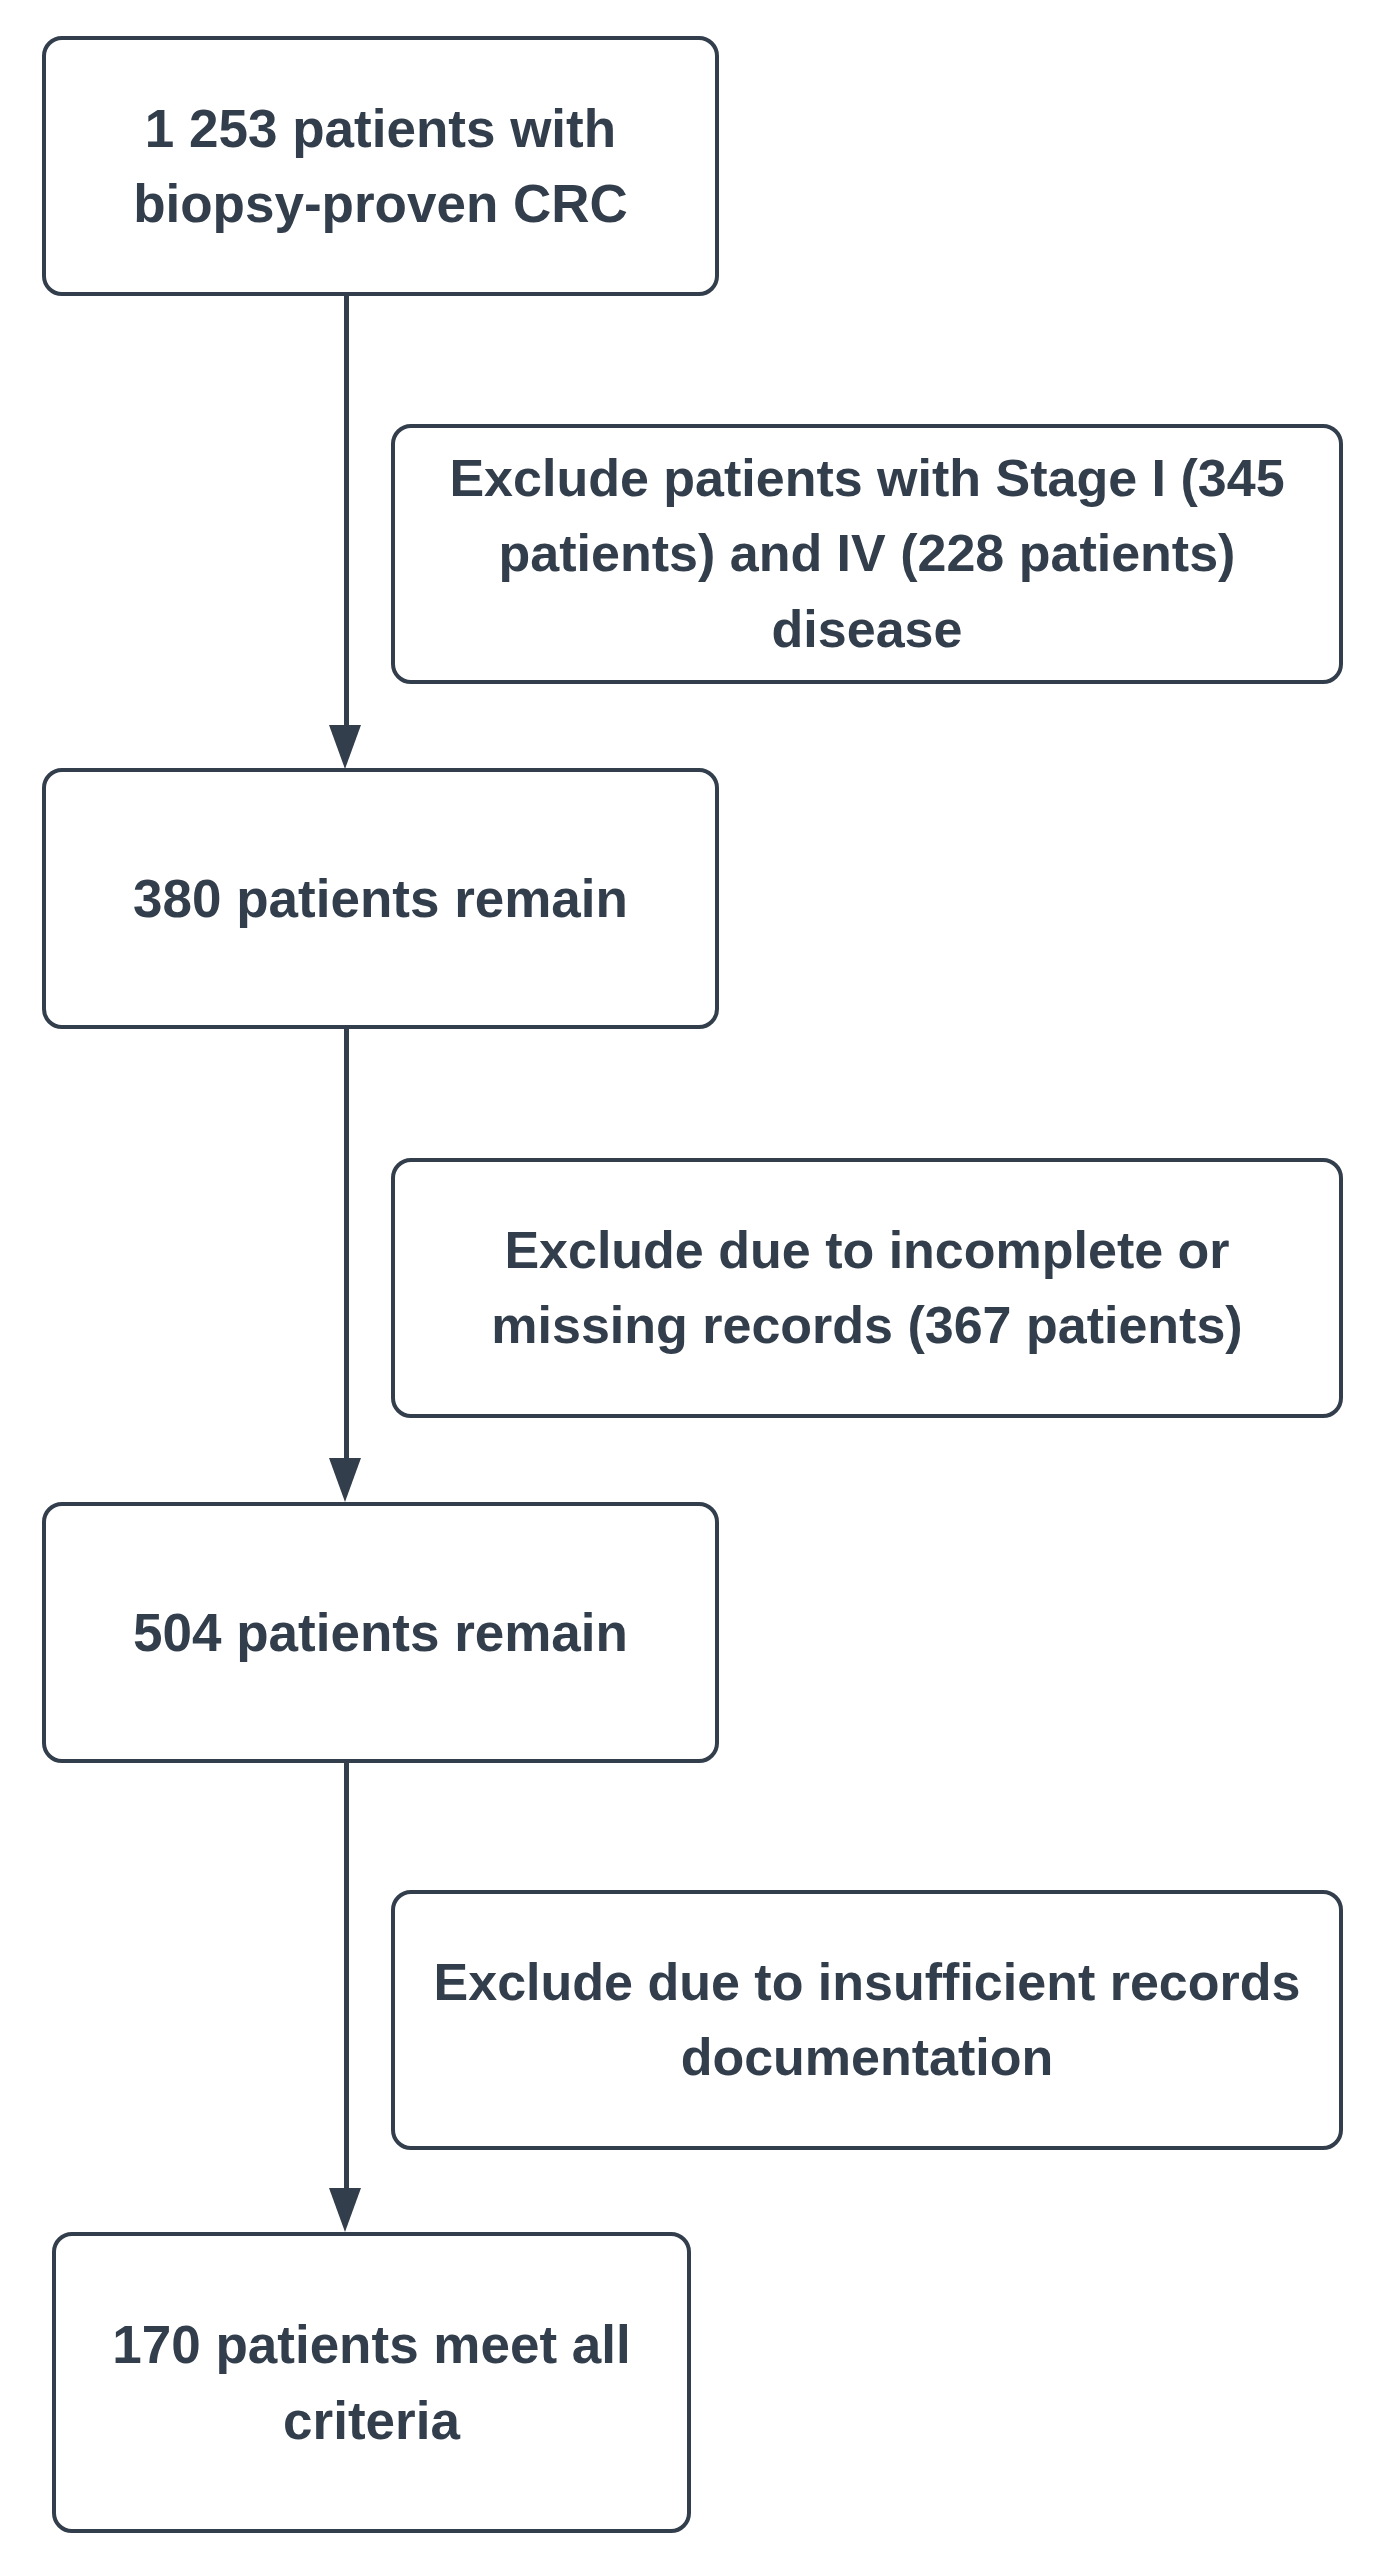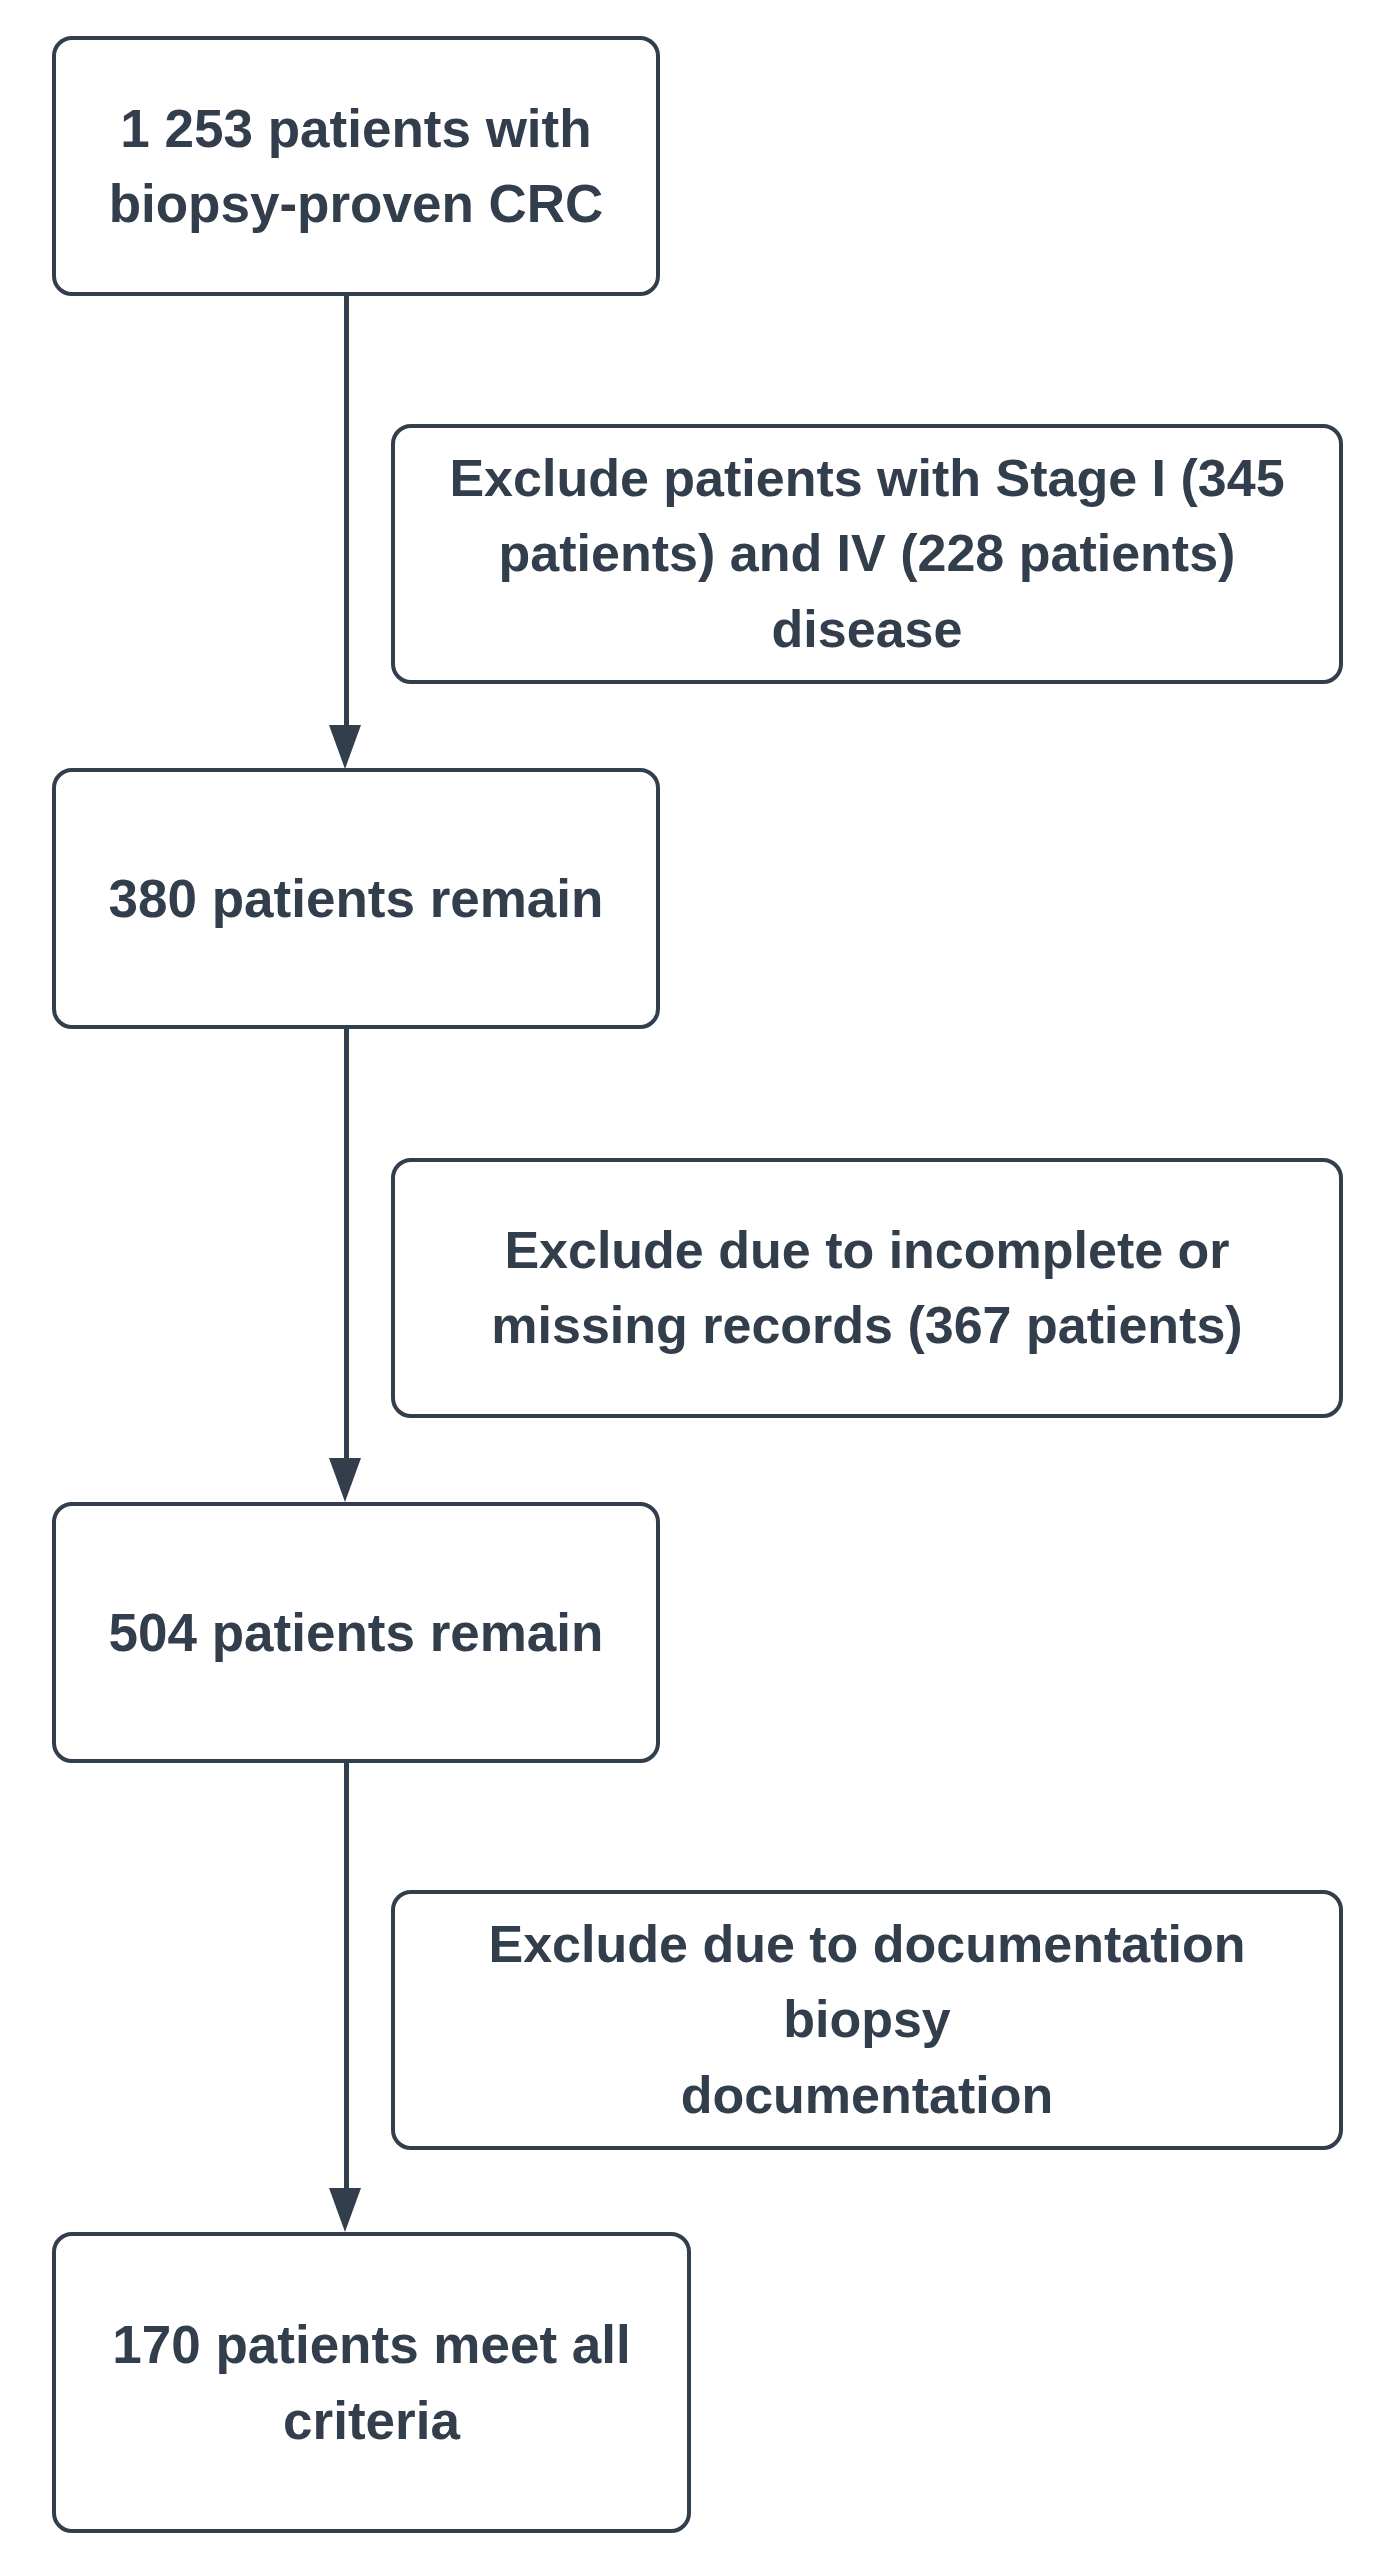--- a/index.html
+++ b/index.html
@@ -26,22 +26,22 @@
     border-radius:20px;
     background:var(--bg);
     display:flex;
     align-items:center;
     justify-content:center;
     text-align:center;
     font-weight:700;
     white-space:pre-line;
   }
   .main-box{
-    left:52px;
-    width:608px;
+    left:42px;
+    width:677px;
     font-size:53px;
     line-height:1.42;
     padding:7.2px 36px;
   }
   .main-box.b1{ top:36px;  height:260px; }
   .main-box.b2{ top:768px; height:261px; }
   .main-box.b3{ top:1502px; height:261px; }
   .main-box.b4{ left:52px; width:639px; top:2232px; height:301px; }
   .side-box{
     left:391px;
@@ -107,20 +107,20 @@
   <div class="box side-box e2">Exclude due to incomplete or
 missing records (367 patients)</div>
 
   <div class="box main-box b3">504 patients remain</div>
 
   <div class="arrow a3">
     <div class="stem"></div>
     <div class="head"></div>
   </div>
 
-  <div class="box side-box e3">Exclude due to documentation biopsy
+  <div class="box side-box e3">Exclude due to insufficient records
 documentation</div>
 
   <div class="box main-box b4">170 patients meet all
 criteria</div>
 
 </div>
 
 
 </body></html>

